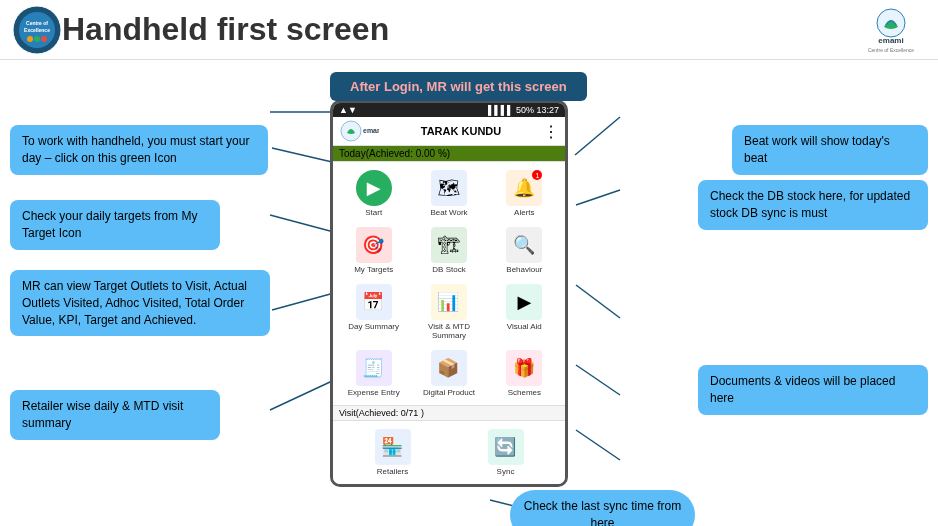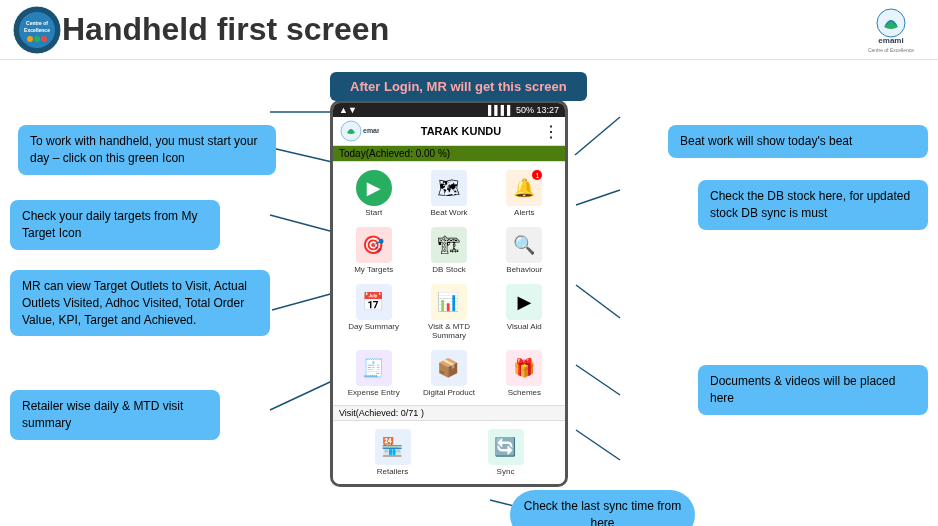--- a/index.html
+++ b/index.html
@@ -217,37 +217,37 @@
 
     <line x1="620" y1="400" x2="576" y2="370" stroke="#1a5276" stroke-width="1.5"></line>
 
     <line x1="530" y1="450" x2="490" y2="440" stroke="#1a5276" stroke-width="1.5"></line>
   </svg>
 
   <div style="position:absolute; left:330px; top:12px; z-index:10;">
     <div style="background:#1a5276; color:#fca5a5; text-align:center; font-size:13px; font-weight:bold; padding:7px 20px; border-radius:6px; white-space:nowrap;">After Login, MR will get this screen</div>
   </div>
 
-  <div class="callout" style="left:18px; top:65px; width:258px;">
+  <div class="callout" style="left:10px; top:65px; width:258px;">
     <span>To work with handheld, you must start your day – click on this green Icon</span>
   </div>
 
   <div class="callout" style="left:10px; top:140px; width:210px;">
     <span>Check your daily targets from My Target Icon</span>
   </div>
 
   <div class="callout" style="left:10px; top:210px; width:260px;">
     <span>MR can view Target Outlets to Visit, Actual Outlets Visited, Adhoc Visited, Total Order Value, KPI, Target and Achieved.</span>
   </div>
 
   <div class="callout" style="left:10px; top:330px; width:210px;">
     <span>Retailer wise daily &amp; MTD visit summary</span>
   </div>
 
-  <div class="callout" style="right:10px; top:65px; width:260px;">
+  <div class="callout" style="right:10px; top:65px; width:196px;">
     <span>Beat work will show today's beat</span>
   </div>
 
   <div class="callout" style="right:10px; top:120px; width:230px;">
     <span>Check the DB stock here, for updated stock DB sync is must</span>
   </div>
 
 
   <div class="callout" style="right:10px; top:305px; width:230px;">
     <span>Documents &amp; videos will be placed here</span>

